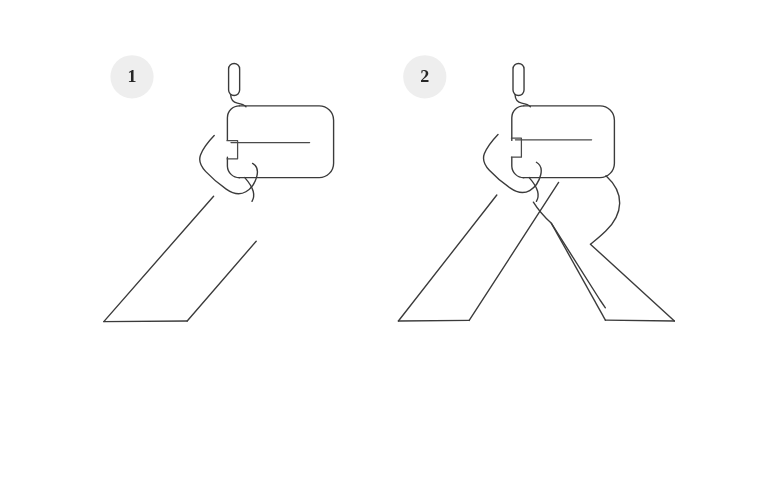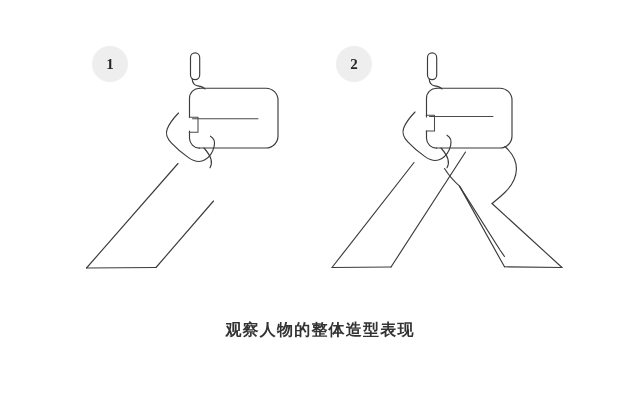--- a/index.html
+++ b/index.html
@@ -151,15 +151,14 @@
   </svg>
 
   <div class="badge" id="badge-1">
     <span class="badge-num">1</span>
   </div>
 
   <div class="badge" id="badge-2">
     <span class="badge-num">2</span>
   </div>
 
-  <div class="caption">观察人物的整体造型表现</div>
 
 </div>
 
 </body></html>

